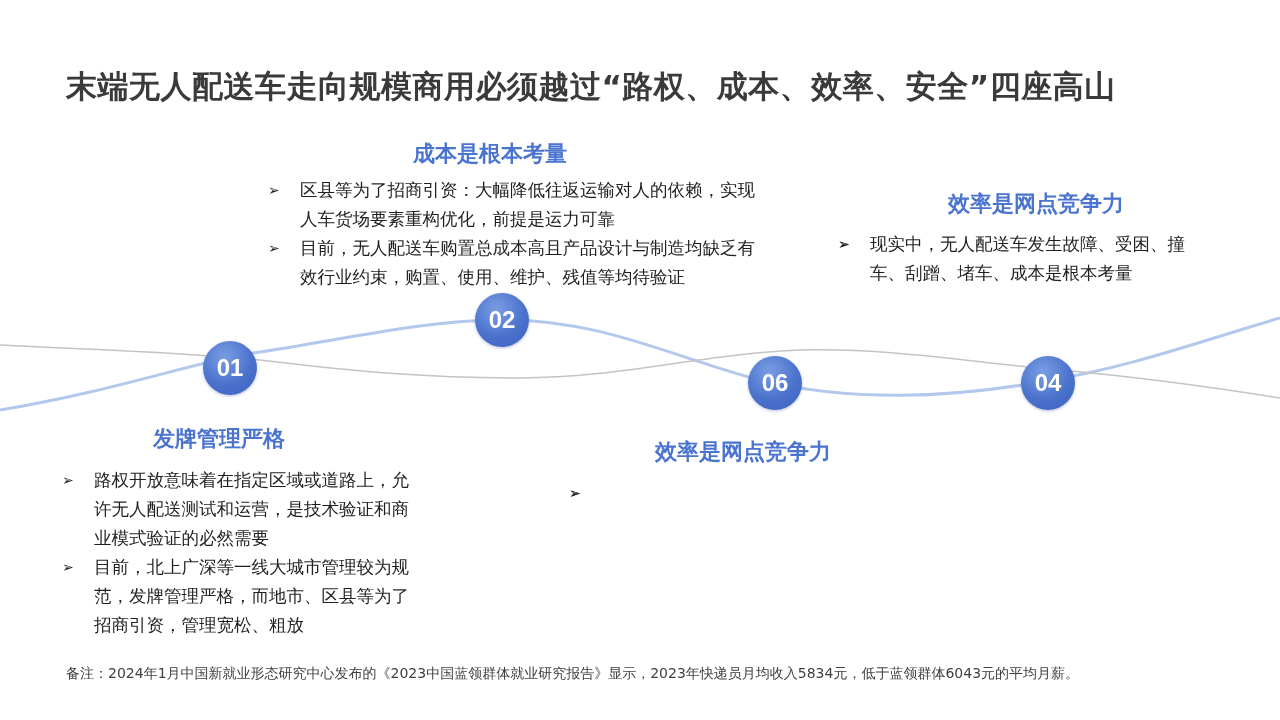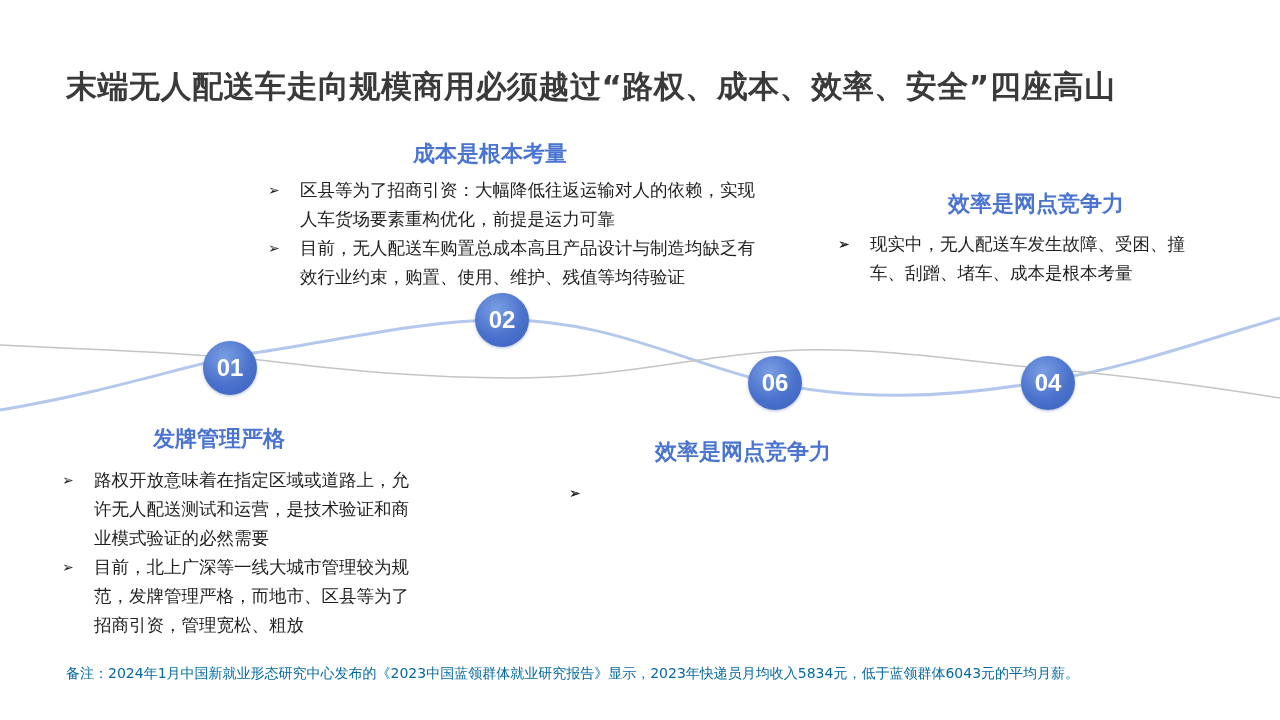--- a/index.html
+++ b/index.html
@@ -9,21 +9,21 @@
            letter-spacing:0.5px; white-space:nowrap; }
   .waves { position:absolute; left:0; top:0; width:1280px; height:720px; }
   .node { position:absolute; width:54px; height:54px; border-radius:50%;
           background:radial-gradient(circle at 40% 30%, #7a9ee3 0%, #4a72cc 55%, #3b62bd 100%);
           color:#fff; font-weight:bold; font-size:24px; display:flex; align-items:center; justify-content:center;
           box-shadow:0 1px 3px rgba(40,70,140,0.35); font-family:"Liberation Sans",sans-serif;text-align:center; }
   .section-title { position:absolute; font-size:22px; font-weight:bold; color:#4a74cf; white-space:nowrap; }
   .bullets { position:absolute; font-size:17.5px; line-height:29px; color:#1f1f1f; }
   .bullet { position:relative; padding-left:32px; }
   .arrow { position:absolute; left:0; top:0; width:16px; font-size:14px; }
-  .note { position:absolute; left:66px; top:665px; font-size:14px; color:#0369a1; white-space:nowrap; }
+  .note { position:absolute; left:66px; top:665px; font-size:14px; color:#404040; white-space:nowrap; }
 </style>
 </head>
 <body>
 
 <div class="title">末端无人配送车走向规模商用必须越过“路权、成本、效率、安全”四座高山</div>
 
 <svg class="waves" viewBox="0 0 1280 720">
   <path d="M0,410 C120,390 200,360 260,352 C350,338 430,320 500,320 C600,318 680,360 760,380 C850,402 950,398 1040,382 C1130,368 1210,338 1280,318" fill="none" stroke="#b3c8ec" stroke-width="3"></path>
   <path d="M0,345 C100,350 180,352 260,360 C360,372 430,378 520,378 C620,378 700,354 800,350 C900,348 980,364 1060,370 C1150,378 1230,390 1280,398" fill="none" stroke="#c4c4c4" stroke-width="1.5"></path>
 </svg>

